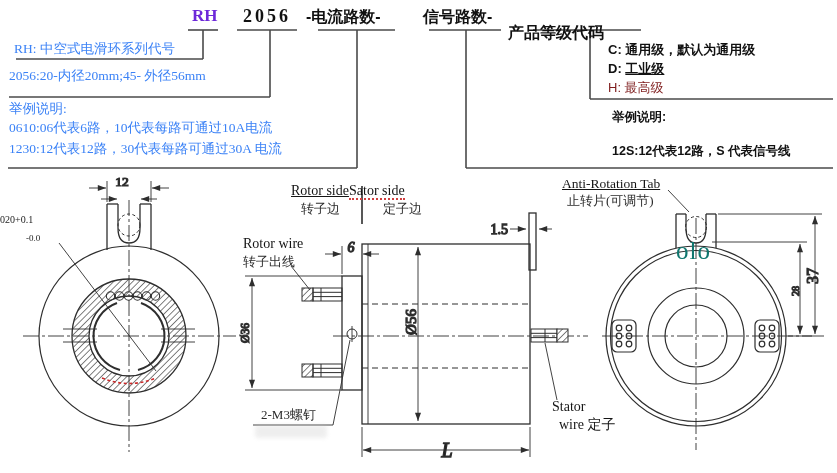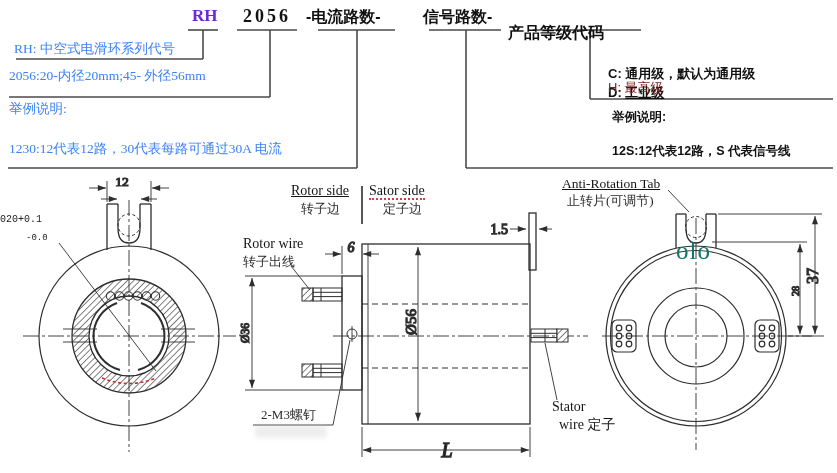--- a/index.html
+++ b/index.html
@@ -6,29 +6,29 @@
   #stage{position:relative;width:837px;height:473px;background:#fff;overflow:hidden;
          font-family:"Liberation Serif","DejaVu Serif",serif;color:#1a1a1a;}
   .abs{position:absolute;white-space:nowrap;}
   
   .t-series{font-size:17px;font-weight:bold;color:#6d28d9;}
   .t-num{font-size:18px;font-weight:bold;letter-spacing:3px;color:#111;}
   .t-slot{font-family:"Liberation Sans","DejaVu Sans",sans-serif;font-size:16px;font-weight:bold;color:#111;}
   
   .note{font-size:13.5px;color:#3b82f6;}
   
-  .gnote{font-family:"Liberation Sans","DejaVu Sans",sans-serif;font-size:13px;font-weight:bold;color:#111;margin-top:24px;}
+  .gnote{font-family:"Liberation Sans","DejaVu Sans",sans-serif;font-size:13px;font-weight:bold;color:#111;}
   .gnote-reg{font-family:"Liberation Sans","DejaVu Sans",sans-serif;font-size:13px;font-weight:normal;color:#7f1d1d;}
   .snote{font-family:"Liberation Sans","DejaVu Sans",sans-serif;font-size:12.5px;font-weight:bold;color:#111;}
   .u{text-decoration:underline;}
   .sq{border-bottom:2px dotted #d04040;}
   
   .dlab{font-size:14px;color:#151515;}
   .dlab-cn{font-size:13px;color:#2b2b2b;}
-  .tiny-dim{font-size:9px;color:#222;font-family:Liberation Mono, monospace;}
+  .tiny-dim{font-size:9px;color:#222;}
   .olo{font-size:25px;color:#0f766e;letter-spacing:1px;}
   .smudge{background:#c9c9c9;opacity:.3;filter:blur(2px);border-radius:3px;}
   svg text{font-family:"Liberation Serif","DejaVu Serif",serif;fill:#1b1b1b;}
 </style>
 </head>
 <body>
 
 <div id="stage">
 
   <svg width="837" height="473" viewBox="0 0 837 473" class="abs" style="left:0;top:0">
@@ -247,35 +247,36 @@
 
   <div class="abs t-series" style="left:192px;top:6px">RH</div>
   <div class="abs t-num" style="left:243px;top:6px">2056</div>
   <div class="abs t-slot" style="left:306px;top:7px">-电流路数-</div>
   <div class="abs t-slot" style="left:423px;top:7px">信号路数-</div>
   <div class="abs t-slot" style="left:508px;top:23px">产品等级代码</div>
 
   <div class="abs note" style="left:14px;top:40px">RH:  中空式电滑环系列代号</div>
   <div class="abs note" style="left:9px;top:67px">2056:20-内径20mm;45- 外径56mm</div>
   <div class="abs note" style="left:9px;top:100px">举例说明:</div>
+  <div class="abs note" style="left:9px;top:119px">0610:06代表6路，10代表每路可通过10A电流</div>
   <div class="abs note" style="left:9px;top:140px">1230:12代表12路，30代表每路可通过30A 电流</div>
 
   <div class="abs gnote" style="left:608px;top:41px">C:  通用级，默认为通用级</div>
   <div class="abs gnote" style="left:608px;top:60px"><span>D:  </span><span class="u">工业级</span></div>
   <div class="abs gnote-reg" style="left:608px;top:79px">H:  最高级</div>
 
   <div class="abs snote" style="left:612px;top:109px">举例说明:</div>
   <div class="abs snote" style="left:612px;top:143px">12S:12代表12路，S 代表信号线</div>
 
   <div class="abs tiny-dim" style="left:0px;top:214px;font-size:10px">020+0.1</div>
   <div class="abs tiny-dim" style="left:26px;top:233px">-0.0</div>
 
   <div class="abs dlab u" style="left:291px;top:183px">Rotor side</div>
   <div class="abs dlab-cn" style="left:301px;top:200px">转子边</div>
-  <div class="abs dlab" style="left:369px;top:183px"><span class="sq">Sator side</span></div>
+  <div class="abs dlab" style="left:349px;top:183px"><span class="sq">Sator side</span></div>
   <div class="abs dlab-cn" style="left:383px;top:200px">定子边</div>
   <div class="abs dlab" style="left:243px;top:236px">Rotor wire</div>
   <div class="abs dlab-cn" style="left:243px;top:253px">转子出线</div>
   <div class="abs dlab-cn" style="left:261px;top:406px">2-M3螺钉</div>
   <div class="abs dlab" style="left:552px;top:399px">Stator</div>
   <div class="abs dlab" style="left:559px;top:416px">wire 定子</div>
   <div class="abs smudge" style="left:255px;top:425px;width:72px;height:13px"></div>
 
   <div class="abs dlab u" style="left:562px;top:176px;font-size:13.5px">Anti-Rotation Tab</div>
   <div class="abs dlab-cn" style="left:567px;top:192px">止转片(可调节)</div>

